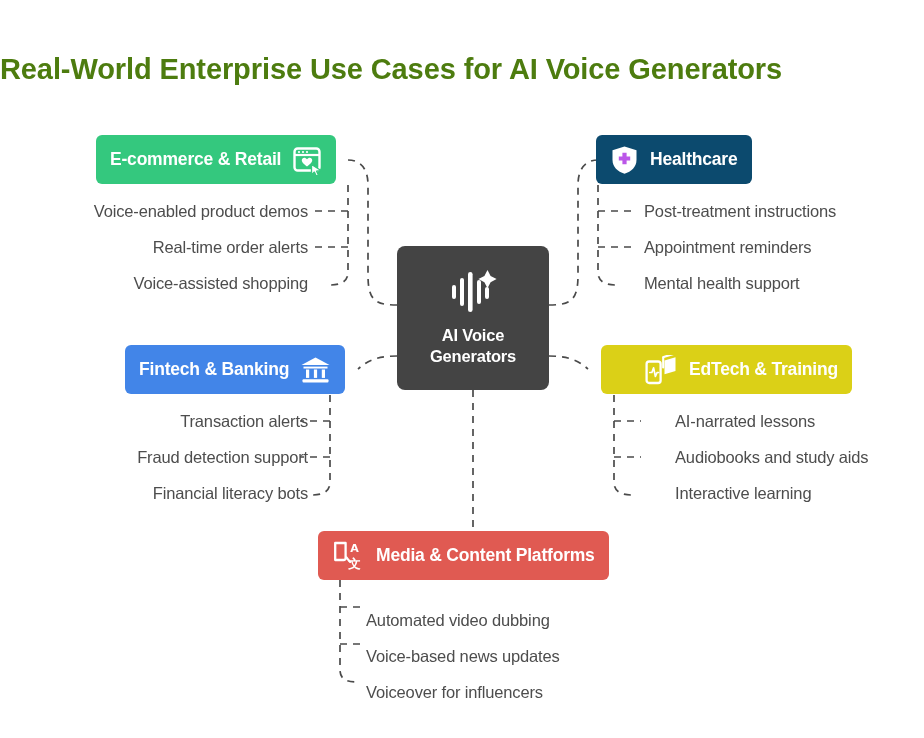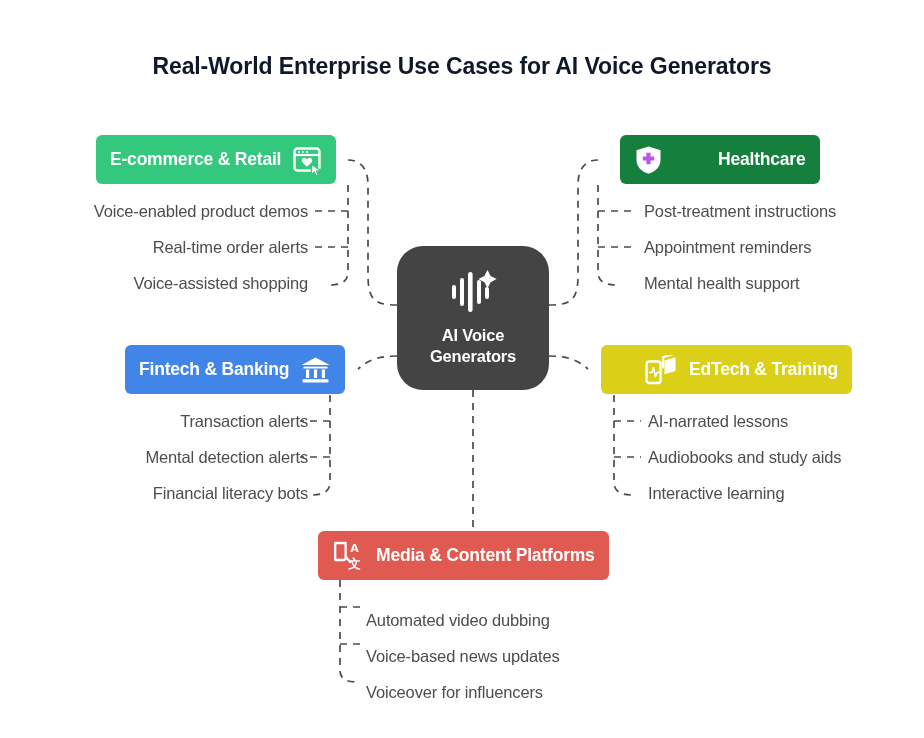--- a/index.html
+++ b/index.html
@@ -7,35 +7,34 @@
     width: 924px; height: 738px;
     background: #ffffff;
     font-family: "Liberation Sans", sans-serif;
     overflow: hidden;
   }
   #canvas { position: relative; width: 924px; height: 738px; }
 
   
   .title {
     position: absolute; left: 0; top: 53px; width: 924px;
-    text-align: center;
-    font-size: 23px; font-weight: bold; color: #0f172a;
+    font-size: 29px; font-weight: bold; color: #4d7c0f;
     letter-spacing: -0.1px;
   }
 
   
   #wires { position: absolute; left: 0; top: 0; width: 924px; height: 738px; }
   #wires path { fill: none; stroke: #4a4a4a; stroke-width: 1.7;
                 stroke-dasharray: 7 6; stroke-linecap: butt; }
 
   
   .hub {
     position: absolute; left: 397px; top: 246px;
     width: 152px; height: 144px;
-    background: #444444; border-radius: 26px;
+    background: #444444; border-radius: 8px;
     display: flex; flex-direction: column;
     align-items: center; justify-content: center;
     color: #ffffff;
   }
   .hub-icon { margin-bottom: 9px; }
   .hub-label {
     font-size: 16.5px; font-weight: bold; line-height: 1.27;
     text-align: center; letter-spacing: -0.2px;
   }
 
@@ -48,35 +47,35 @@
     color: #ffffff;
     font-size: 17.5px; font-weight: bold;
     letter-spacing: -0.2px;
     white-space: nowrap;
   }
   .pill .pill-icon { display: flex; align-items: center; }
   .pill.icon-right .pill-icon { margin-left: 11px; order: 2; }
   .pill.icon-left  .pill-icon { margin-right: 11px; }
 
   #pill-ecom   { left: 96px;  top: 135px; background: #34c87e; }
-  #pill-health { left: 620px; top: 135px; background: #15803d; gap: 44px; }
+  #pill-health { left: 596px; top: 135px; background: #0c4a6e; }
   #pill-fin    { left: 125px; top: 345px; background: #4285e8; }
   #pill-edu    { left: 601px; top: 345px; background: #dbd017; padding-left: 44px; }
   #pill-media  { left: 318px; top: 531px; background: #e05a52; }
 
   
   .leaves { position: absolute; font-size: 16.5px; color: #4d4d4d; }
   .leaves .leaf { height: 36px; line-height: 36px; white-space: nowrap; letter-spacing: -0.15px; }
   .leaves.right-align { text-align: right; }
   .leaves.left-align  { text-align: left; }
 
   #leaves-ecom   { right: 616px; top: 193px; }
   #leaves-fin    { right: 616px; top: 403px; }
   #leaves-health { left: 644px;  top: 193px; }
-  #leaves-edu    { left: 648px;  top: 403px; }
+  #leaves-edu    { left: 675px;  top: 403px; }
   #leaves-media  { left: 366px;  top: 602px; }
 
   
   .logo { position: absolute; left: 68px; top: 635px; width: 125px; }
   .logo-word { font-size: 19px; font-weight: bold; color: #1b2a4a;
                letter-spacing: -0.4px; line-height: 1; white-space: nowrap; }
   .logo-word .tealpart { color: #5ec3cf; }
   .logo-word .reg { font-size: 8px; vertical-align: super; }
   .logo-tag { display: flex; align-items: center; gap: 4px; margin-top: 3px; }
   .logo-tag .rule { flex: 1; height: 1px; background: #8d9bb0; }
@@ -188,21 +187,21 @@
         <rect x="6" y="13.5" width="3.2" height="8.4" fill="#ffffff"></rect>
         <rect x="13.9" y="13.5" width="3.2" height="8.4" fill="#ffffff"></rect>
         <rect x="21.8" y="13.5" width="3.2" height="8.4" fill="#ffffff"></rect>
         <rect x="2.5" y="23.2" width="26" height="3.2" rx="1" fill="#ffffff"></rect>
       </svg>
     </span>
   </div>
 
   <div class="leaves right-align" id="leaves-fin">
     <div class="leaf">Transaction alerts</div>
-    <div class="leaf">Mental detection alerts</div>
+    <div class="leaf">Fraud detection support</div>
     <div class="leaf">Financial literacy bots</div>
   </div>
 
   <div class="pill icon-left" id="pill-edu">
     <span class="pill-icon">
       <svg width="33" height="30" viewBox="0 0 33 30">
         <rect x="1.6" y="6.5" width="14" height="21.5" rx="2.6" fill="none" stroke="#ffffff" stroke-width="2.3"></rect>
         <polyline points="4.8,17.5 6.9,17.5 8.6,12.8 10.4,21.5 12.1,17.5 13.6,17.5" fill="none" stroke="#ffffff" stroke-width="1.7" stroke-linejoin="round" stroke-linecap="round"></polyline>
         <path d="M19.5 5.5 L30.5 2.2 V16.0 L19.5 19.3 Z" fill="#ffffff"></path>
         <path d="M18.2 2.2 L18.2 12.5" stroke="#ffffff" stroke-width="2.1" stroke-linecap="round"></path>

